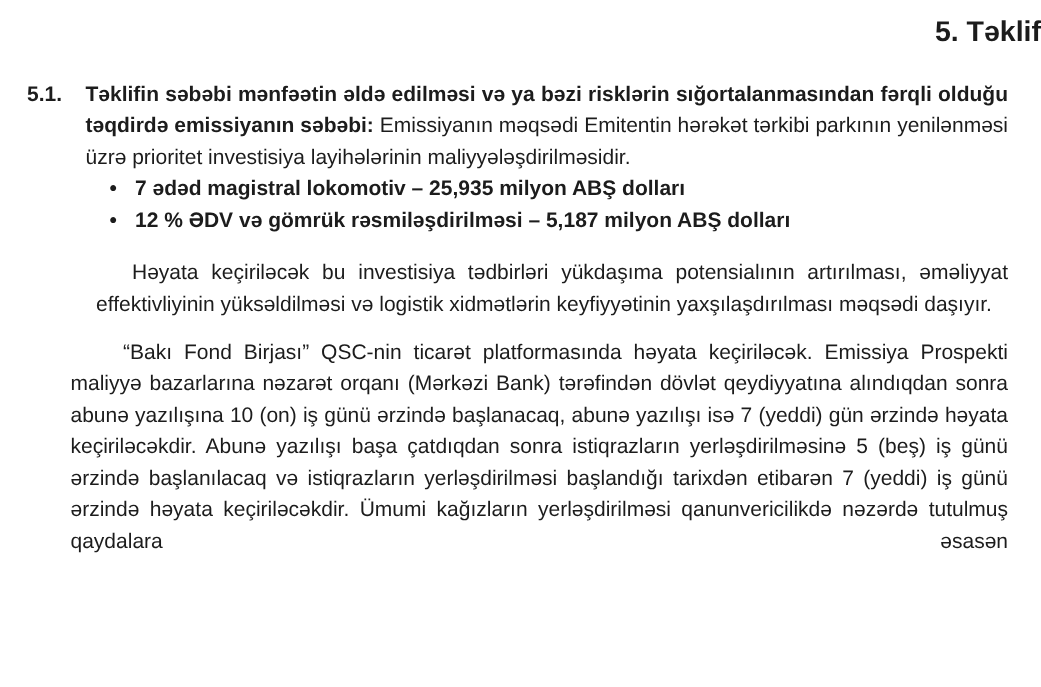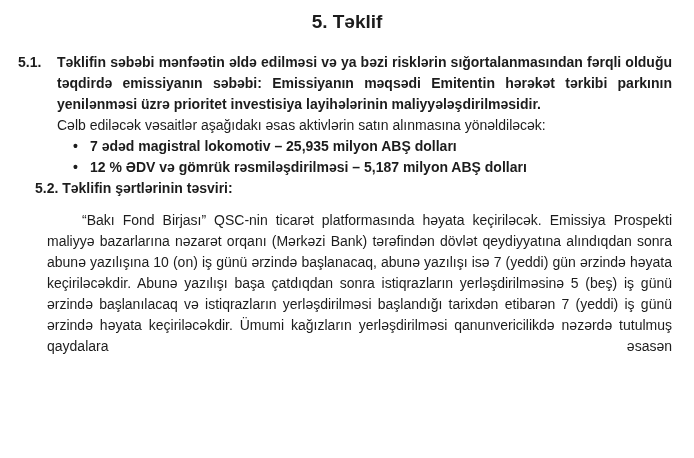--- a/index.html
+++ b/index.html
@@ -23,35 +23,35 @@
     font-size: 14px;
     line-height: 21px;
   }
   p { margin: 0; }
 
   .doc-title {
     margin: 10px 0 0 0;
     font-size: 19px;
     line-height: 23px;
     font-weight: 700;
-    text-align: center;
+    text-align: right;
   }
 
   .sec51 {
     display: flex;
     margin: 19px 4px 0 18px;
   }
   .sec51 .num {
     flex: 0 0 39px;
     font-weight: 700;
   }
   .sec51 .body {
     width: 615px;
   }
-  .jt { text-align: justify; font-weight: bold; }
+  .jt { text-align: justify; }
 
   .bullets {
     list-style: none;
     margin: 0;
     padding: 0;
   }
   .bullets li {
     position: relative;
     padding-left: 33px;
     font-weight: bold;
@@ -92,27 +92,26 @@
 <body>
 
 <div class="page">
 
   <h1 class="doc-title">5. Təklif</h1>
 
   <div class="sec51">
     <div class="num">5.1.</div>
     <div class="body">
       <p class="jt"><strong>Təklifin səbəbi mənfəətin əldə edilməsi və ya bəzi risklərin sığortalanmasından fərqli olduğu təqdirdə emissiyanın səbəbi:</strong> <span>Emissiyanın məqsədi Emitentin hərəkət tərkibi parkının yenilənməsi üzrə prioritet investisiya layihələrinin maliyyələşdirilməsidir.</span></p>
-      <p>Cəlb ediləcək vəsaitlər aşağıdakı əsas aktivlərin satın alınmasına yönəldiləcək:</p>
       <ul class="bullets">
         <li><span>7 ədəd magistral lokomotiv – 25,935 milyon ABŞ dolları</span></li>
         <li><span>12 % ƏDV və gömrük rəsmiləşdirilməsi – 5,187 milyon ABŞ dolları</span></li>
       </ul>
     </div>
   </div>
 
+  <p class="purpose">Həyata keçiriləcək bu investisiya tədbirləri yükdaşıma potensialının artırılması, əməliyyat effektivliyinin yüksəldilməsi və logistik xidmətlərin keyfiyyətinin yaxşılaşdırılması məqsədi daşıyır.</p>
 
-  <p class="h52">5.2. Təklifin şərtlərinin təsviri:</p>
 
 
   <p class="placement">“Bakı Fond Birjası” QSC-nin ticarət platformasında həyata keçiriləcək. Emissiya Prospekti maliyyə bazarlarına nəzarət orqanı (Mərkəzi Bank) tərəfindən dövlət qeydiyyatına alındıqdan sonra abunə yazılışına 10 (on) iş günü ərzində başlanacaq, abunə yazılışı isə 7 (yeddi) gün ərzində həyata keçiriləcəkdir. Abunə yazılışı başa çatdıqdan sonra istiqrazların yerləşdirilməsinə 5 (beş) iş günü ərzində başlanılacaq və istiqrazların yerləşdirilməsi başlandığı tarixdən etibarən 7 (yeddi) iş günü ərzində həyata keçiriləcəkdir. Ümumi kağızların yerləşdirilməsi qanunvericilikdə nəzərdə tutulmuş qaydalara əsasən</p>
 
 </div>
 
 </body></html>

